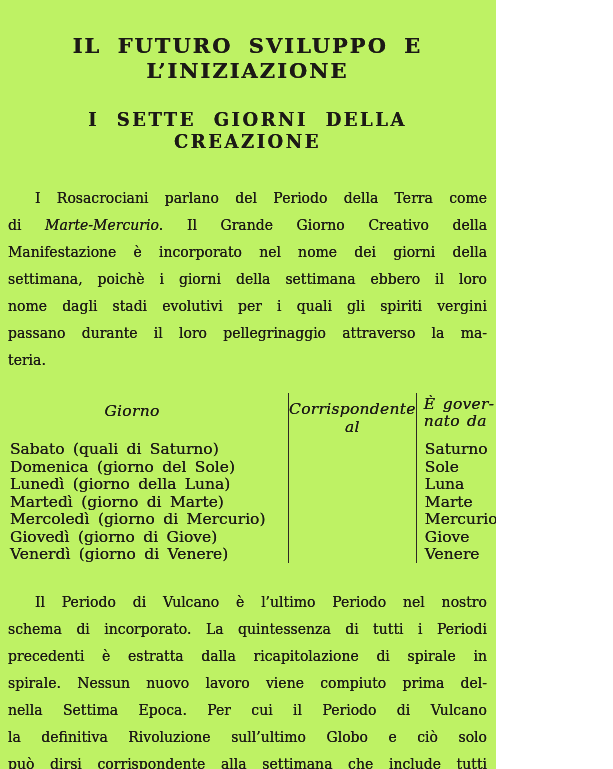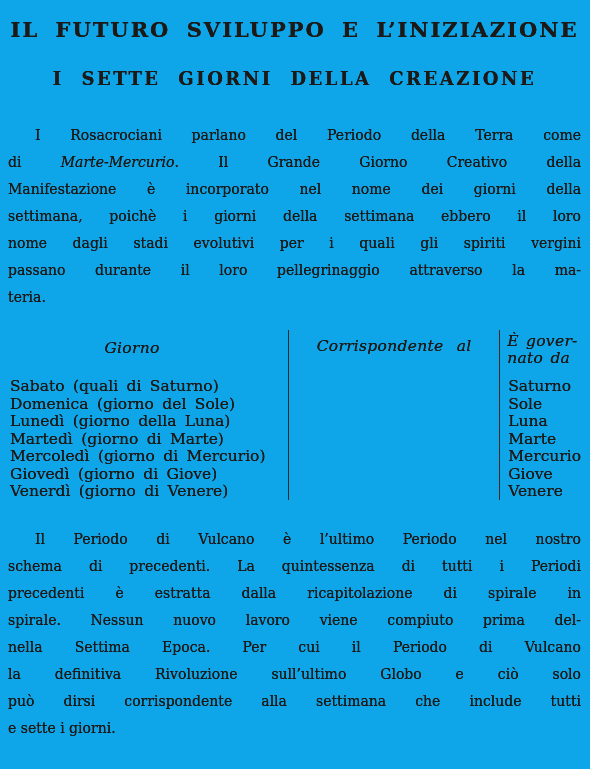--- a/index.html
+++ b/index.html
@@ -1,22 +1,22 @@
 <!DOCTYPE html>
 <html><head>
 <meta charset="utf-8">
 <style>
   html, body { margin: 0; padding: 0; background: #ffffff; }
   .page {
     position: relative;
-    width: 590px;
+    width: 496px;
     height: 769px;
     box-sizing: border-box;
-    padding: 0 9px 0 8px;
-    background: #0ea5e9;
+    padding: 16px 9px 0 8px;
+    background: #bef264;
     color: #1c1916;
     font-family: "DejaVu Serif", "Liberation Serif", serif;
     overflow: hidden;
   }
   .title {
     text-align: center;
     font-weight: bold;
     text-shadow: 0 0 0.5px currentColor;
   }
   h1.title {
@@ -120,21 +120,21 @@
           <div class="cell">Marte</div>
           <div class="cell">Mercurio</div>
           <div class="cell">Giove</div>
           <div class="cell">Venere</div>
         </div>
     </div>
   </div>
 
   <div class="para para-2">
       <div class="line">Il Periodo di Vulcano è l’ultimo Periodo nel nostro</div>
-      <div class="line">schema di precedenti. La quintessenza di tutti i Periodi</div>
+      <div class="line">schema di incorporato. La quintessenza di tutti i Periodi</div>
       <div class="line">precedenti è estratta dalla ricapitolazione di spirale in</div>
       <div class="line">spirale. Nessun nuovo lavoro viene compiuto prima del-</div>
       <div class="line">nella Settima Epoca. Per cui il Periodo di Vulcano</div>
       <div class="line">la definitiva Rivoluzione sull’ultimo Globo e ciò solo</div>
       <div class="line">può dirsi corrispondente alla settimana che include tutti</div>
       <div class="line">e sette i giorni.</div>
     </div>
 
 </div>
 

